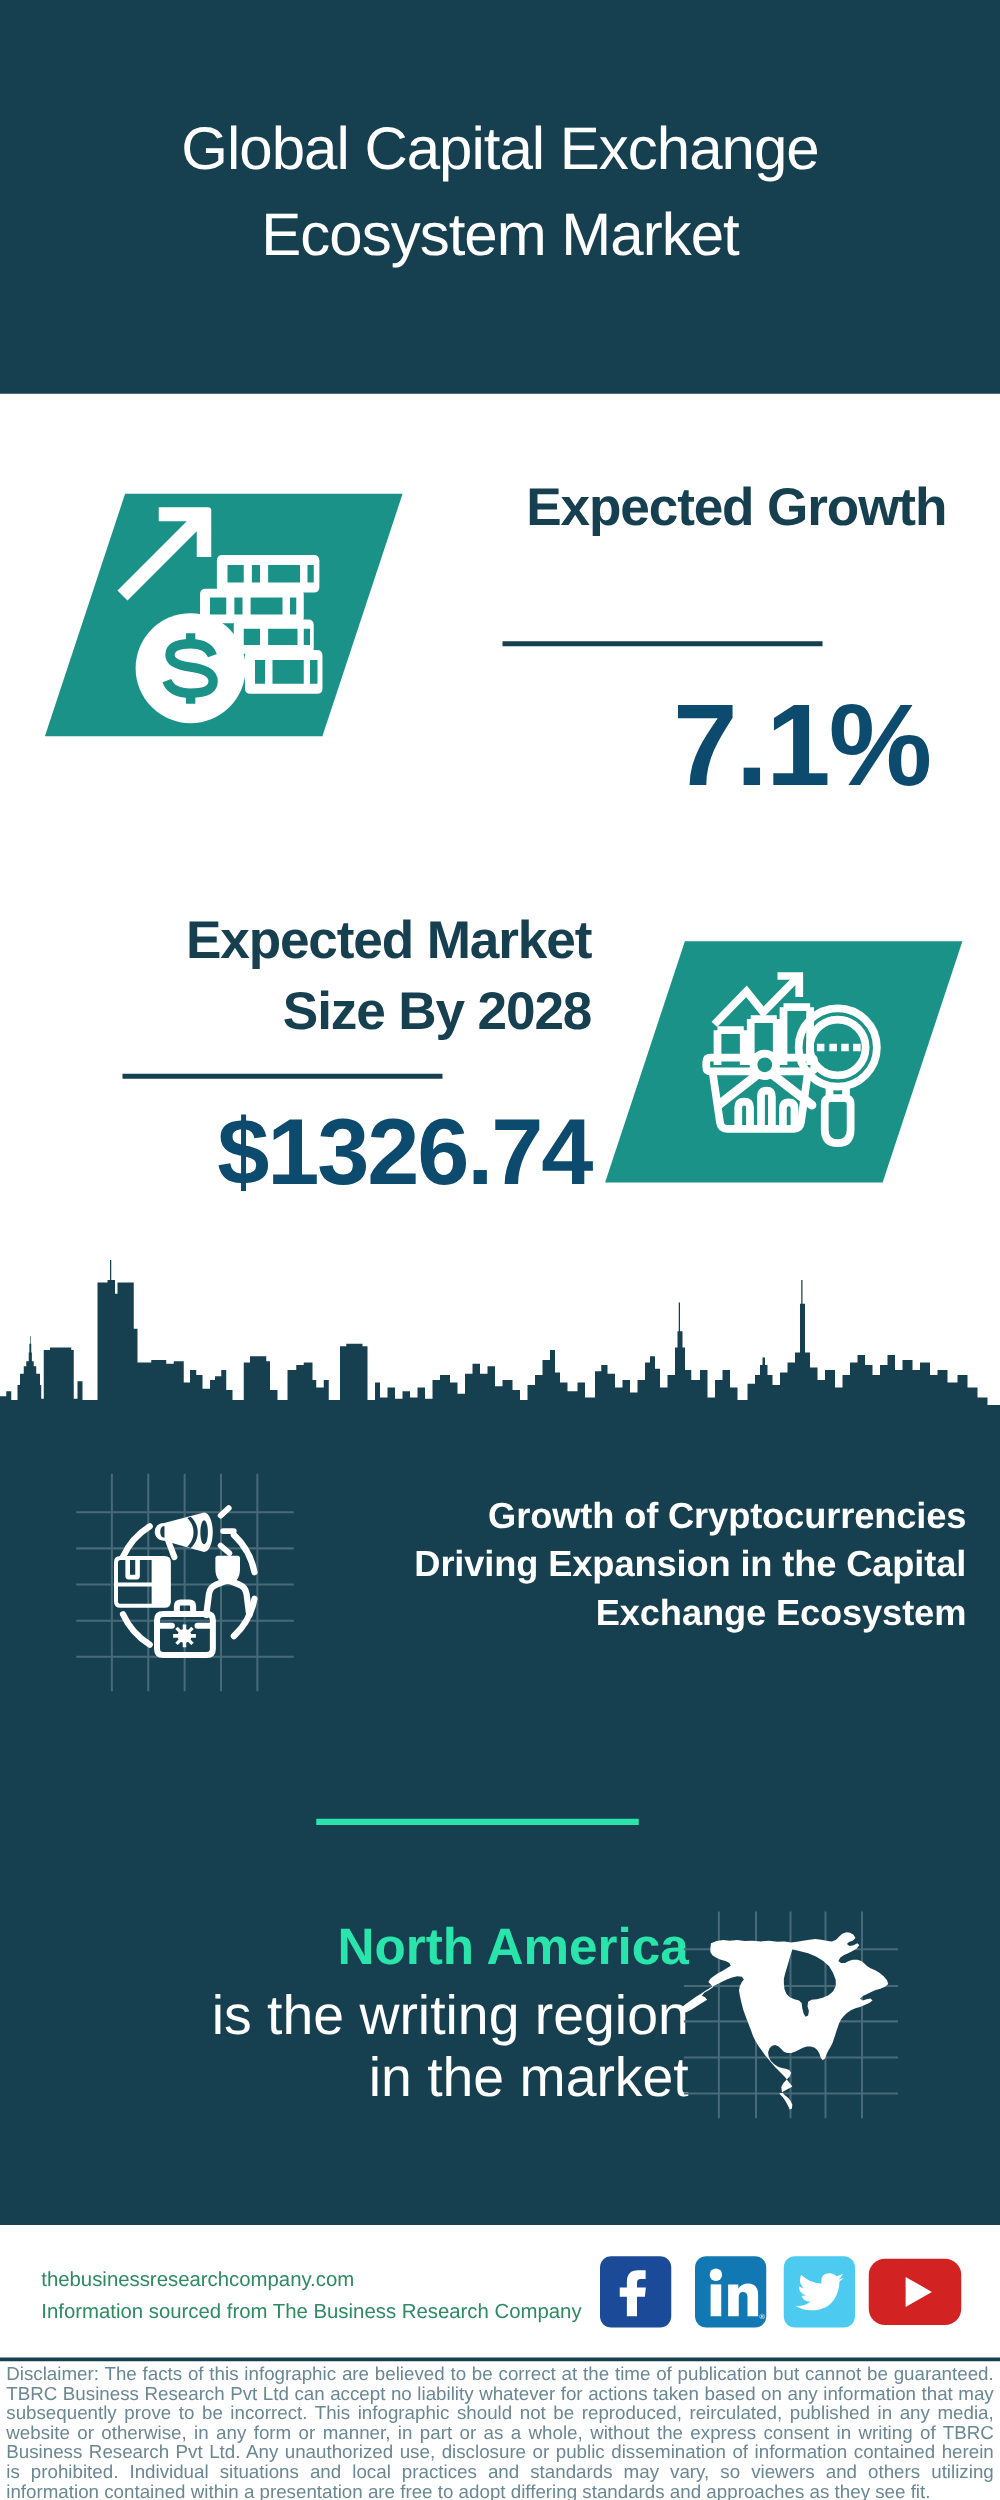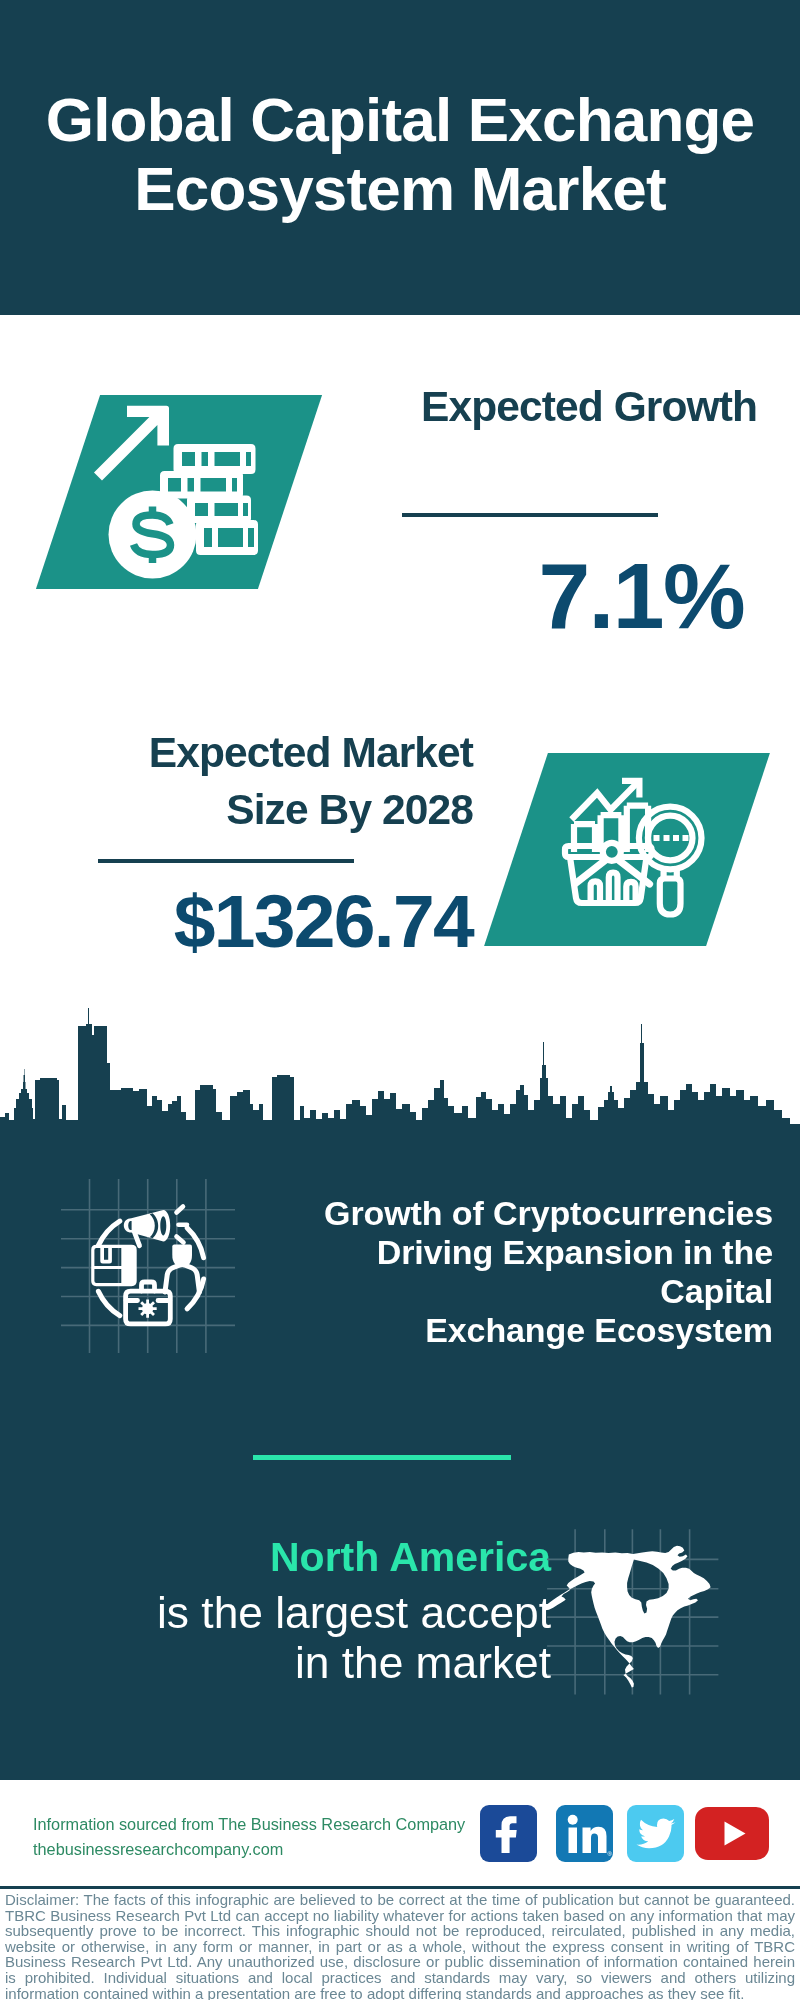--- a/index.html
+++ b/index.html
@@ -2,39 +2,39 @@
 <html><head>
 <meta charset="utf-8">
 <style>
   html,body{margin:0;padding:0;background:#fff;}
   body{width:800px;height:2000px;font-family:"Liberation Sans",sans-serif;overflow:hidden;}
   .page{position:relative;width:800px;height:2000px;background:#fff;overflow:hidden;}
 
   
   .header{position:absolute;left:0;top:0;width:800px;height:315px;background:#164050;}
   .header .title{position:absolute;left:0;top:85px;width:800px;margin:0;text-align:center;color:#fff;
-    font-size:62px;line-height:69px;font-weight:bold;letter-spacing:-0.8px;}
+    font-size:48px;line-height:69px;font-weight:normal;letter-spacing:-0.8px;}
 
   
   .para{position:absolute;background:#1b9288;transform:skewX(-18.3deg);}
   .iconabs{position:absolute;}
 
   
   .stat{position:absolute;text-align:right;}
   .stat-label{color:#164050;font-weight:bold;font-size:42.5px;line-height:57px;letter-spacing:-0.9px;}
   .rule{background:#164050;height:4px;margin:0 auto;}
   .stat-value{color:#0c4a6e;font-weight:bold;font-size:93px;line-height:96px;letter-spacing:-1.6px;}
   .market-value{font-size:75px;line-height:96px;letter-spacing:-1.7px;}
 
   
   .dark{position:absolute;left:0;top:1124px;width:800px;height:656px;background:#164050;}
   .skyline{position:absolute;left:0;top:1000px;width:800px;height:150px;display:block;}
 
   .driver-title{color:#2ae5ab;font-weight:bold;font-size:43px;line-height:47px;letter-spacing:-0.5px;}
-  .driver-body{color:#fff;font-weight:bold;font-size:34px;line-height:39.1px;letter-spacing:-0.1px;}
+  .driver-body{color:#fff;font-weight:bold;font-size:29px;line-height:39.1px;letter-spacing:-0.1px;}
   .mintrule{position:absolute;background:#2ae5ab;height:5px;}
   .region-title{color:#2ae5ab;font-weight:bold;font-size:41px;line-height:48px;letter-spacing:0px;position:absolute;left:0;top:-2px;width:500px;}
   .region-body{color:#fff;font-weight:normal;font-size:44.3px;line-height:50.3px;letter-spacing:0px;}
 
   
   .src{position:absolute;left:33px;top:1812px;color:#2d8a63;font-size:16.3px;line-height:25px;white-space:nowrap;}
   .socials{position:absolute;top:1805px;left:480px;height:58px;}
   .sbtn{position:absolute;top:0;width:57px;height:57px;border-radius:9px;display:block;overflow:hidden;}
   .footrule{position:absolute;left:0;top:1886px;width:800px;height:3px;background:#164050;}
   .disclaimer{position:absolute;left:5px;top:1892px;width:790px;color:#6a8794;font-size:15px;line-height:15.6px;text-align:justify;}
@@ -248,36 +248,36 @@
                M141.2 1302.3 L154.0 1315.1 M154.0 1302.3 L141.2 1315.1"></path>
       <circle cx="147.6" cy="1308.7" r="4.2"></circle>
     </g>
   </svg>
 
   <div class="mintrule" style="left:253px;top:1455px;width:258px;"></div>
 
   <div class="stat" style="left:51px;top:1535px;width:500px;">
     <div class="region-title">North America</div>
     <div class="region-body" style="position:absolute;left:0;top:53px;width:500px;">
-      <span>is the largest accept</span><br>
+      <span>is the writing region</span><br>
       <span>in the market</span>
     </div>
   </div>
 
   <svg class="iconabs" style="left:540px;top:1525px;width:185px;height:175px;" viewBox="540 1525 185 175">
     <g stroke="#486a78" stroke-width="1.6" fill="none">
       <path d="M575.1 1529.2 L575.1 1694.6 M604.8 1529.2 L604.8 1694.6 M632.4 1529.2 L632.4 1694.6 M660.4 1529.2 L660.4 1694.6 M689.6 1529.2 L689.6 1694.6"></path>
       <path d="M547.1 1559.4 L718.4 1559.4 M547.1 1588.8 L718.4 1588.8 M547.1 1617.1 L718.4 1617.1 M547.1 1646.0 L718.4 1646.0 M547.1 1674.8 L718.4 1674.8"></path>
     </g>
     <path fill="#ffffff" fill-rule="evenodd" d="M568.8,1554.6 L573.3,1552.8 L578.6,1552.0 L583.8,1552.5 L589.8,1552.0 L595.6,1552.8 L602.2,1552.5 L608.7,1553.1 L615.3,1552.5 L621.9,1553.3 L627.6,1553.1 L632.9,1553.9 L637.6,1553.3 L642.3,1552.5 L647.6,1551.8 L652.3,1551.2 L657.0,1551.8 L661.2,1552.5 L665.2,1553.1 L668.6,1552.0 L671.2,1549.4 L673.8,1547.0 L677.0,1545.7 L680.1,1546.2 L682.8,1547.8 L684.3,1550.4 L682.2,1552.5 L679.1,1553.6 L677.5,1555.2 L679.6,1556.7 L682.8,1556.2 L685.9,1554.6 L687.5,1556.2 L685.4,1558.8 L681.7,1560.9 L678.0,1562.8 L674.9,1564.1 L672.3,1565.9 L670.7,1568.8 L672.8,1570.4 L675.9,1570.4 L679.1,1568.8 L682.2,1567.8 L685.9,1567.8 L689.1,1568.8 L691.7,1570.9 L693.8,1573.0 L696.4,1574.6 L700.1,1576.2 L703.8,1578.3 L706.9,1580.9 L709.5,1584.0 L710.6,1587.2 L708.0,1589.3 L704.3,1590.9 L700.6,1591.9 L696.9,1593.5 L693.8,1595.1 L690.6,1596.6 L688.0,1598.7 L690.1,1600.3 L693.3,1599.3 L696.4,1598.7 L698.0,1600.3 L695.4,1602.4 L691.7,1604.0 L688.0,1605.6 L684.3,1606.6 L680.7,1608.2 L677.5,1610.3 L674.9,1612.9 L672.8,1615.5 L671.2,1618.7 L670.2,1621.8 L669.1,1625.0 L668.1,1628.1 L667.0,1631.3 L666.0,1634.4 L664.4,1637.6 L662.8,1640.2 L661.2,1643.4 L660.2,1646.5 L658.1,1648.1 L656.5,1646.0 L655.5,1642.8 L653.9,1640.2 L651.8,1638.1 L648.6,1637.1 L645.5,1637.1 L642.3,1638.1 L639.2,1639.7 L636.0,1641.3 L632.9,1642.3 L629.7,1642.3 L627.1,1641.3 L625.0,1639.2 L622.9,1637.1 L620.3,1636.0 L617.7,1636.5 L615.6,1638.6 L614.5,1641.8 L615.0,1645.5 L616.6,1648.6 L619.2,1651.2 L622.4,1653.3 L625.5,1654.4 L628.7,1654.9 L631.3,1656.0 L632.9,1658.1 L631.8,1661.2 L629.2,1663.8 L626.6,1666.5 L625.0,1669.6 L625.5,1673.3 L627.6,1675.9 L630.3,1678.0 L632.4,1680.6 L633.9,1683.8 L633.4,1686.9 L631.8,1687.5 L630.3,1684.3 L628.2,1680.6 L626.1,1677.5 L623.4,1674.9 L633.9,1669.1 L631.8,1666.5 L629.7,1663.8 L627.6,1661.2 L625.0,1658.6 L622.4,1656.0 L619.8,1653.3 L617.1,1650.2 L614.5,1647.0 L611.9,1643.9 L609.3,1640.2 L606.6,1636.5 L604.5,1632.9 L602.4,1628.7 L600.9,1624.5 L599.3,1620.3 L597.7,1616.1 L596.1,1611.9 L594.6,1607.7 L593.5,1603.5 L592.5,1599.3 L591.7,1595.6 L591.2,1592.2 L591.9,1588.8 L593.5,1585.6 L595.1,1583.5 L593.5,1581.4 L589.8,1580.9 L585.6,1581.9 L581.4,1583.5 L577.2,1585.6 L573.0,1587.7 L568.8,1589.8 L564.6,1592.4 L560.4,1595.1 L556.2,1597.7 L552.6,1600.3 L548.9,1602.9 L545.7,1605.6 L543.6,1608.2 L545.2,1610.3 L548.9,1609.8 L553.1,1607.7 L557.3,1605.0 L561.5,1602.4 L565.7,1599.8 L564.1,1597.7 L561.5,1596.6 L563.6,1594.0 L567.3,1591.9 L570.4,1589.8 L568.8,1587.7 L566.7,1585.6 L568.3,1583.0 L570.9,1580.9 L574.1,1578.8 L577.8,1576.7 L581.4,1574.6 L584.6,1572.5 L583.5,1570.4 L580.4,1568.8 L576.7,1567.8 L573.0,1566.2 L569.9,1564.1 L568.3,1561.5 L568.3,1558.3 Z M633.9,1559.4 L640.2,1560.9 L646.5,1562.5 L652.8,1565.1 L658.6,1568.8 L663.3,1573.0 L666.5,1578.3 L668.6,1584.0 L668.6,1588.8 L666.5,1593.0 L662.8,1596.1 L658.1,1598.2 L653.4,1599.3 L649.2,1599.8 L646.5,1601.4 L646.0,1605.0 L647.1,1608.7 L646.5,1612.4 L644.4,1613.4 L642.9,1610.8 L641.8,1606.6 L641.3,1602.4 L639.2,1600.3 L635.5,1599.3 L631.8,1597.7 L629.2,1595.1 L627.6,1591.4 L627.1,1587.2 L627.1,1583.0 L628.2,1578.3 L629.7,1573.5 L631.8,1566.2 Z"></path>
   </svg>
 
   <div class="src">
+    <div>thebusinessresearchcompany.com</div>
     <div>Information sourced from The Business Research Company</div>
-    <div>thebusinessresearchcompany.com</div>
   </div>
 
   <div class="socials">
     <a class="sbtn" style="left:0px;background:#1b4a98;">
       <svg viewBox="0 0 57 57" width="57" height="57">
         <path fill="#ffffff" d="M36.5 18.2 L36.5 11.2 L30.5 11.2 Q21.5 11.2 21.5 20.4 L21.5 25.0
               L15.8 25.0 L15.8 32.4 L21.5 32.4 L21.5 48.0 L29.6 48.0 L29.6 32.4 L35.9 32.4
               L36.7 25.0 L29.6 25.0 L29.6 21.1 Q29.6 18.2 32.4 18.2 Z"></path>
       </svg>
     </a>

